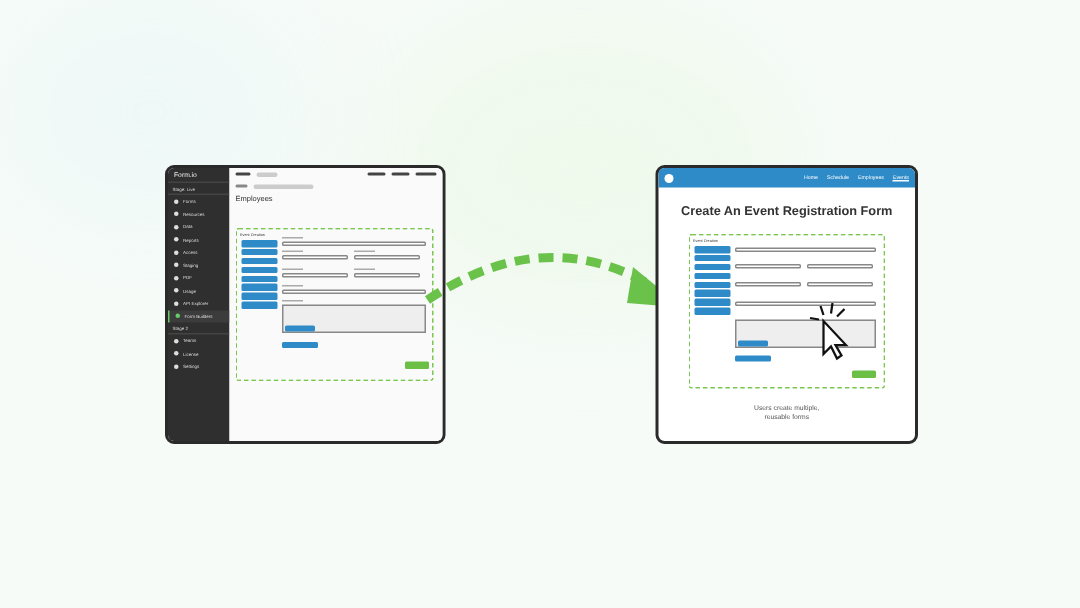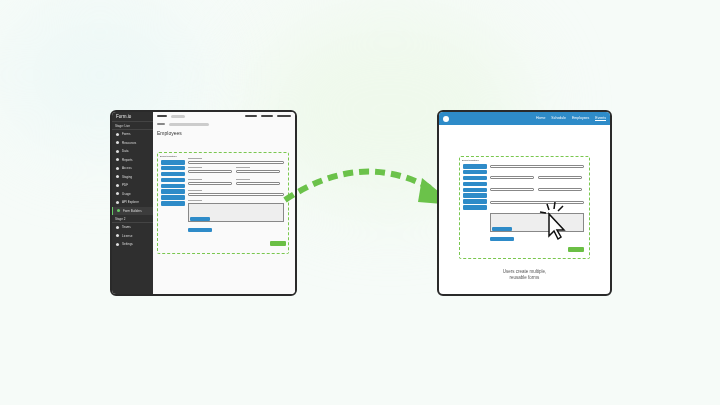--- a/index.html
+++ b/index.html
@@ -155,20 +155,21 @@
 <div class="win" id="right">
   <div class="nav">
     <span style="width:6px;height:6px;border-radius:50%;background:#fff;display:inline-block"></span>
     <div class="links" id="navlinks">
         <span>Home</span>
         <span>Schedule</span>
         <span>Employees</span>
         <span class="act">Events</span>
       </div>
   </div>
+  <div class="h1">Create An Event Registration Form</div>
   <div class="dash" style="left:20px;top:44px;width:131px;height:103px">
     <div style="font-size:2.5px;color:#333;padding:2px">Event Creation</div>
     <div style="position:absolute;left:3px;top:7px;width:24px">
         <div class="btn"></div>
         <div class="btn"></div>
         <div class="btn"></div>
         <div class="btn"></div>
         <div class="btn"></div>
         <div class="btn"></div>
         <div class="btn"></div>

